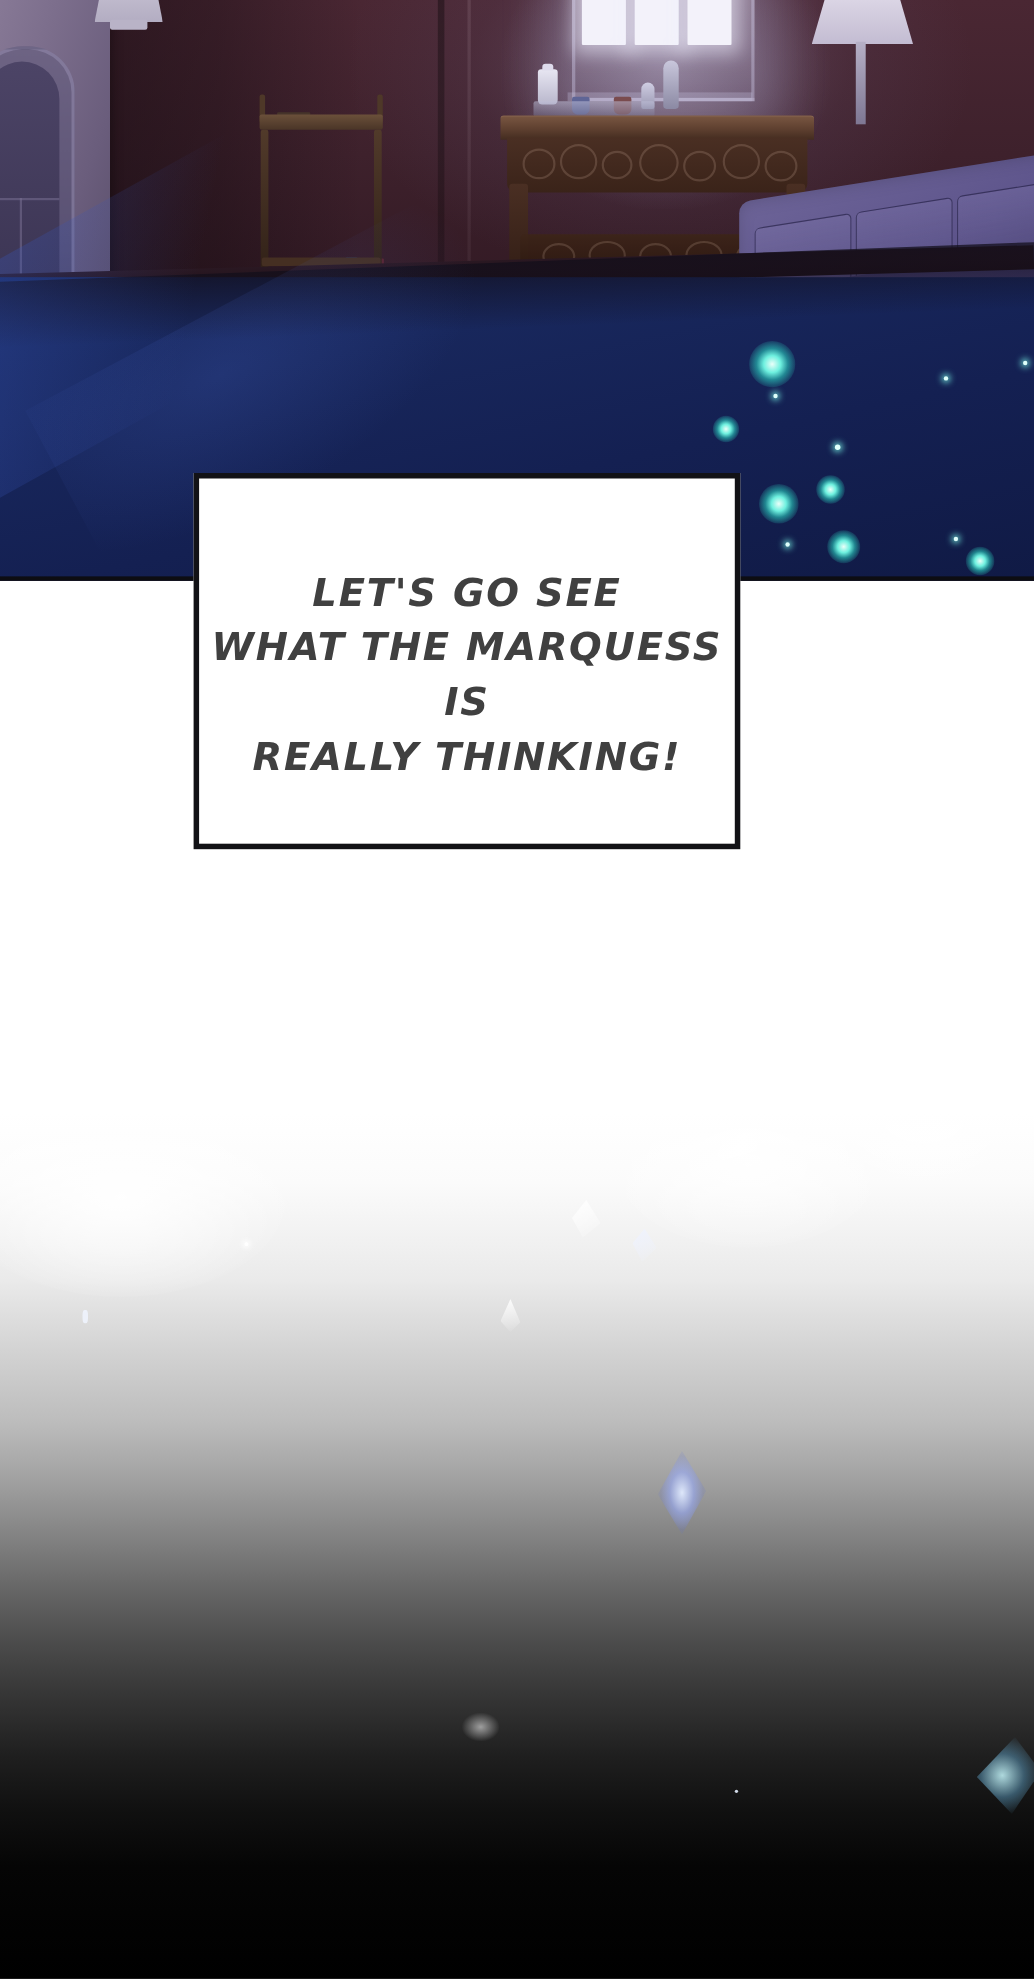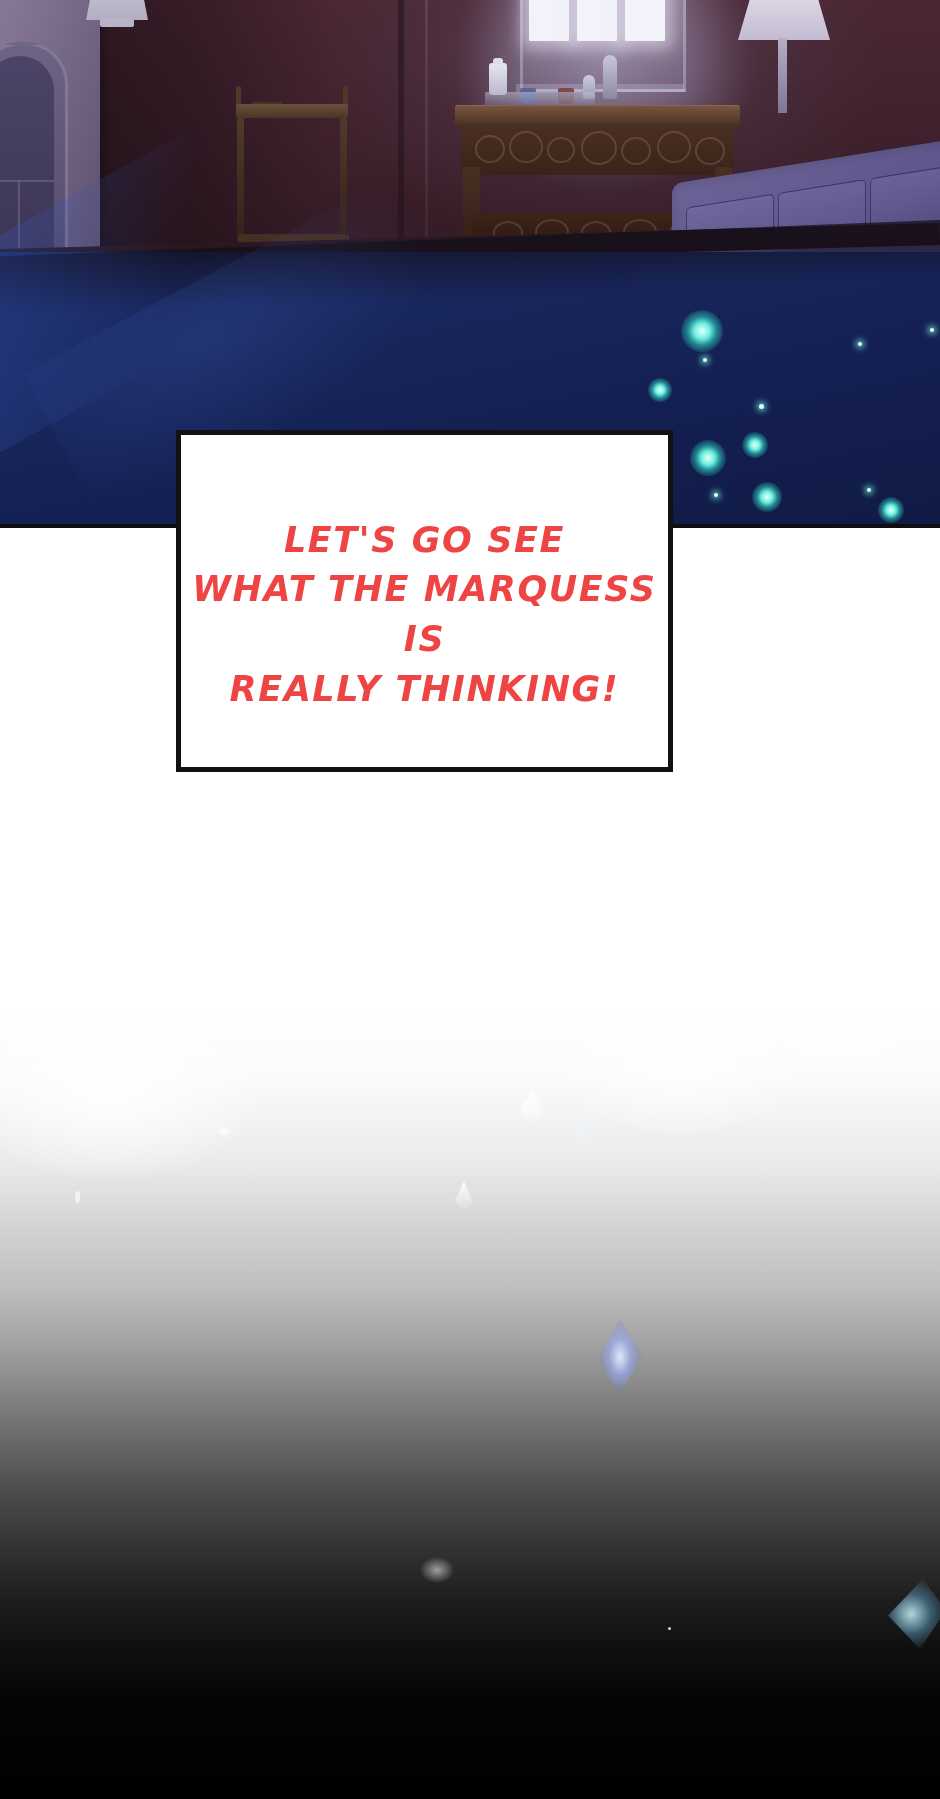--- a/index.html
+++ b/index.html
@@ -249,21 +249,21 @@
     position:absolute;left:176px;top:430px;width:497px;height:342px;
     background:#ffffff;border:5px solid #121216;box-sizing:border-box;
     display:flex;align-items:center;justify-content:center;
     z-index:40;
   }
   .bubble-text{
     width:100%;text-align:center;
     font-family:"DejaVu Sans", sans-serif;
     font-style:italic;font-weight:700;
     font-size:35px;line-height:1.42;letter-spacing:1.6px;
-    color:#ef4444;
+    color:#404040;
     transform:translateY(14px);
     white-space:pre-line;
   }
 
   
   .lower{
     position:absolute;left:0;top:529px;width:940px;height:1270px;overflow:hidden;
     background:linear-gradient(180deg,
       #ffffff 0%,
       #ffffff 38%,

